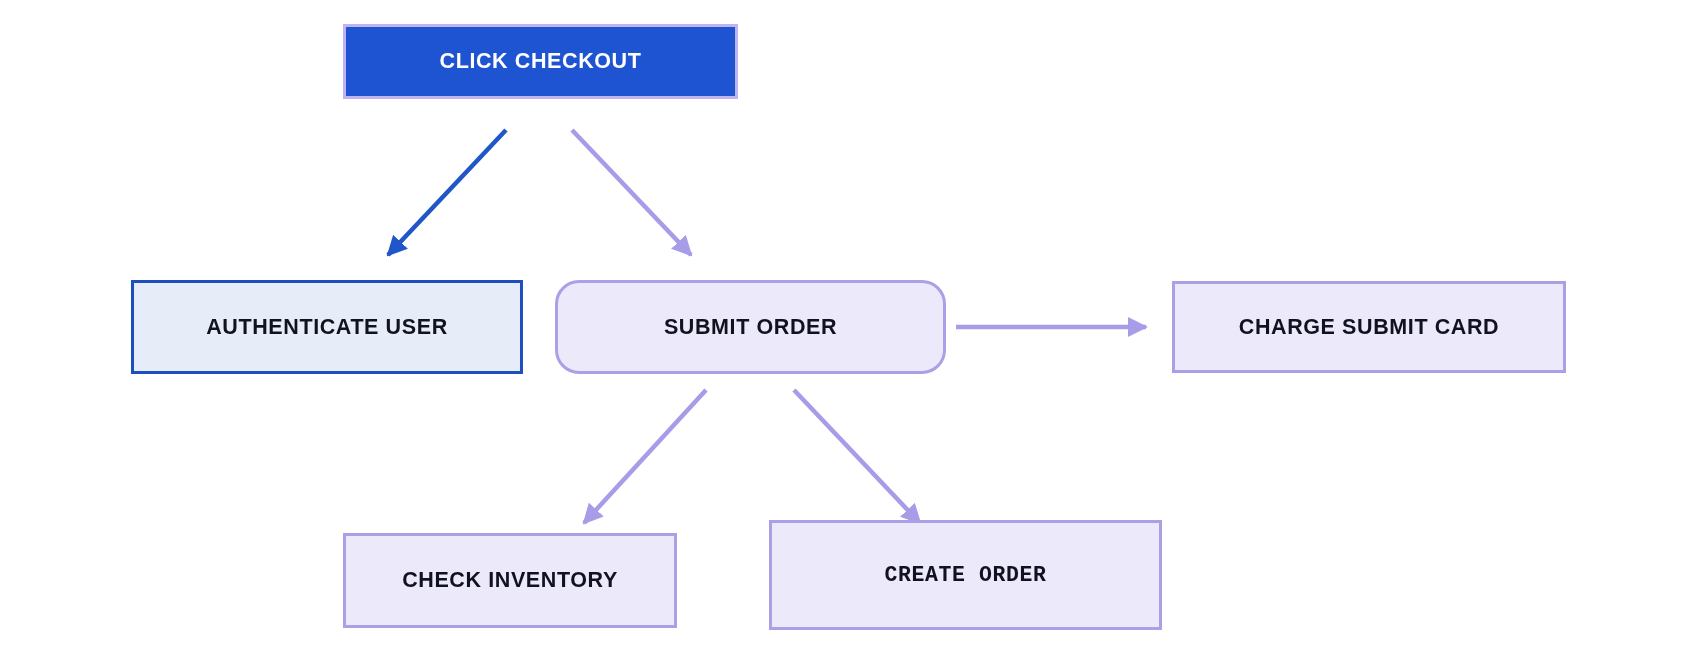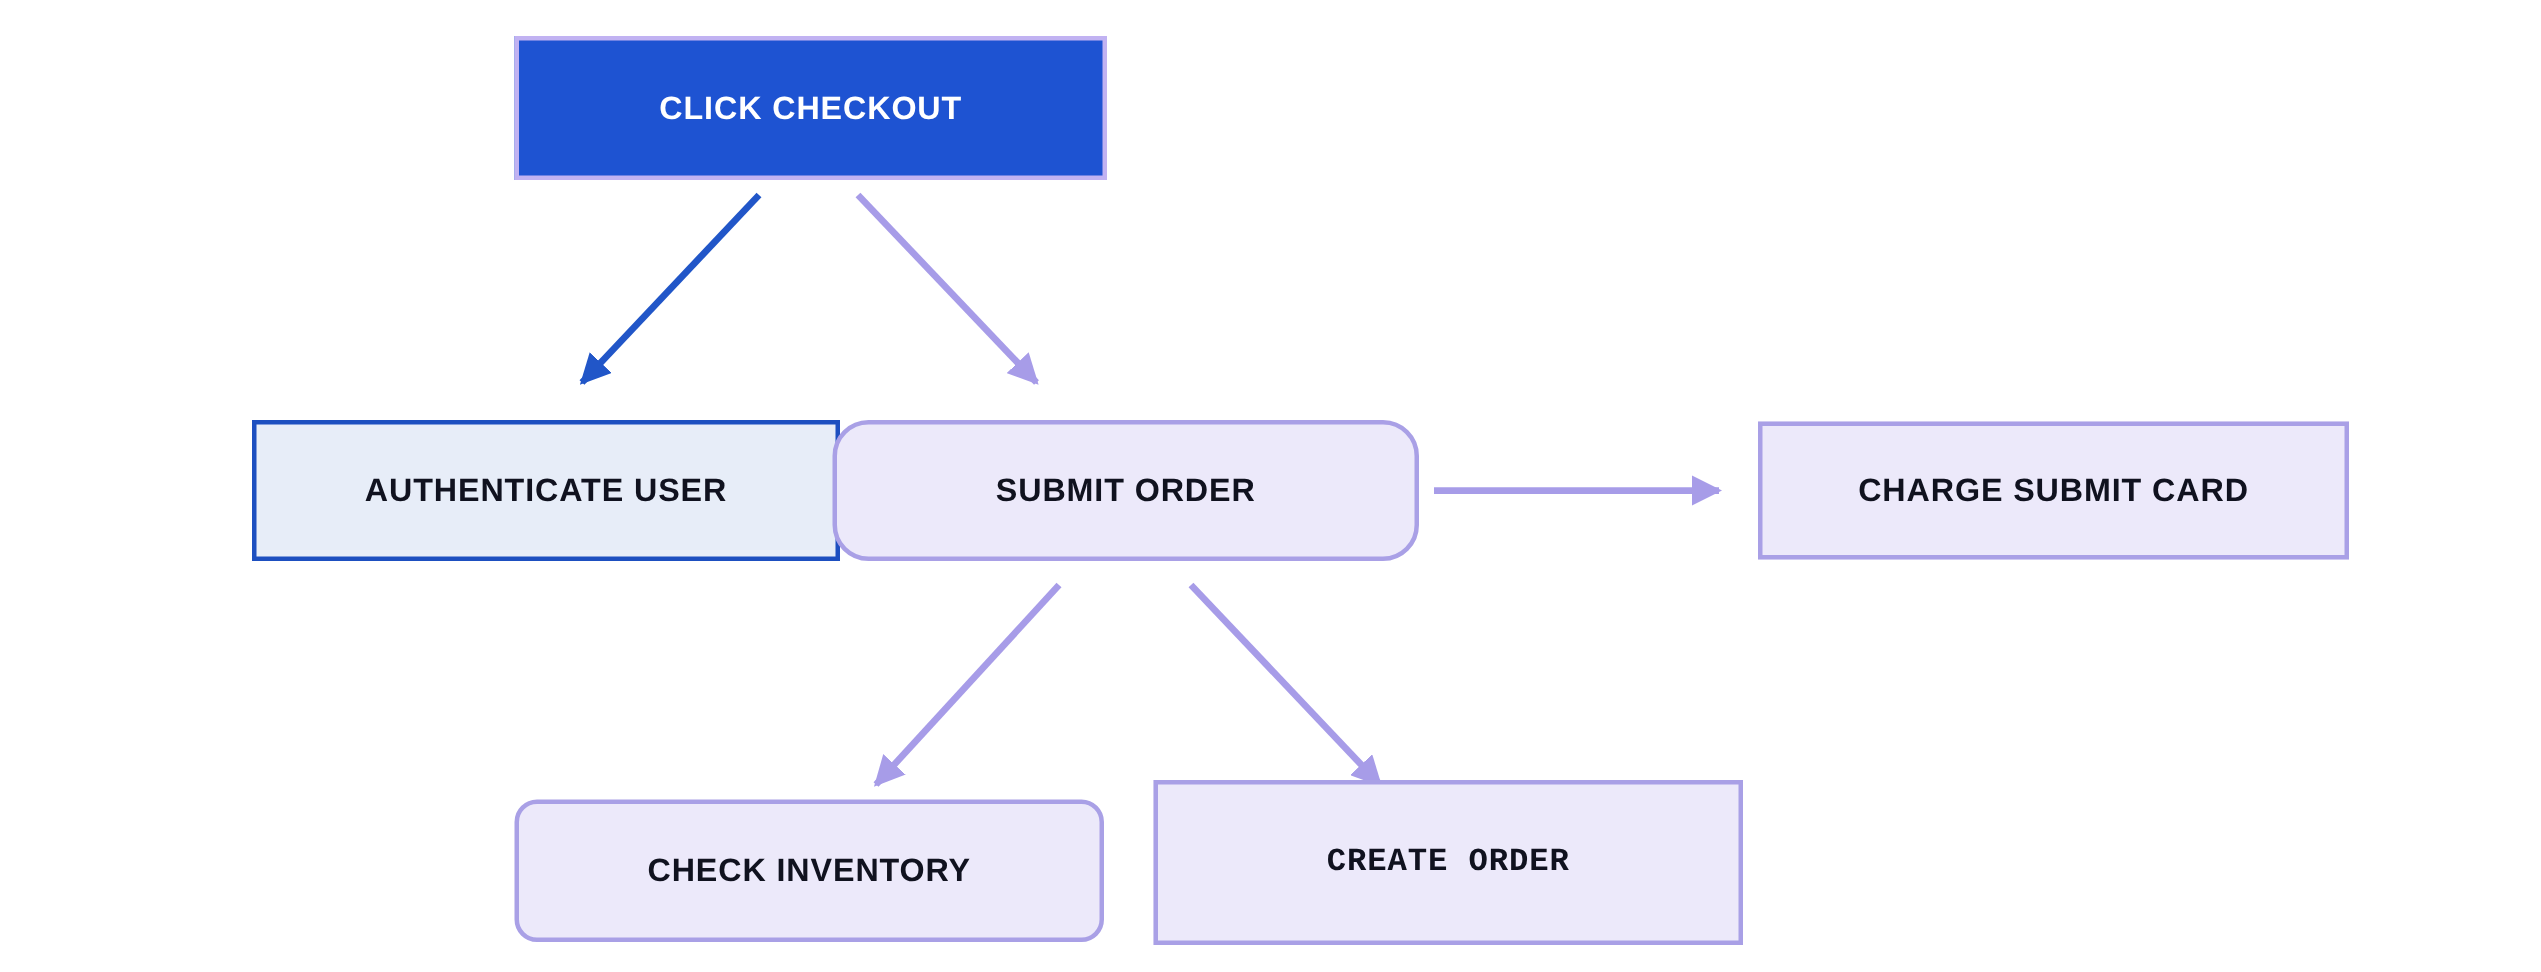--- a/index.html
+++ b/index.html
@@ -50,25 +50,25 @@
     color: var(--node-blue-text);
   }
   .node--lightblue {
     background: var(--node-lightblue-fill);
     border-color: var(--node-lightblue-border);
   }
   .node--purple {
     background: var(--node-purple-fill);
     border-color: var(--node-purple-border);
   }
-  #node-click-checkout    { left: 343px;  top: 24px;  width: 395px; height: 96px; }
-  #node-authenticate-user { left: 131px;  top: 280px; width: 392px; height: 94px; margin-left: 37px; }
+  #node-click-checkout    { left: 343px;  top: 24px;  width: 395px; height: 75px; }
+  #node-authenticate-user { left: 131px;  top: 280px; width: 392px; height: 94px; }
   #node-submit-order      { left: 555px;  top: 280px; width: 391px; height: 94px; border-radius: 24px; }
   #node-charge-credit-card{ left: 1172px; top: 281px; width: 394px; height: 92px; }
-  #node-check-inventory   { left: 343px;  top: 533px; width: 393px; height: 95px; border-radius: 15px; }
+  #node-check-inventory   { left: 343px;  top: 533px; width: 334px; height: 95px; }
   #node-create-order      { left: 769px;  top: 520px; width: 393px; height: 110px; font-family: Liberation Mono, monospace; }
   .edge-blue   { stroke: var(--edge-blue);   stroke-width: 4.5px; }
   .edge-purple { stroke: var(--edge-purple); stroke-width: 4.5px; }
   .head-blue   { fill: var(--edge-blue); }
   .head-purple { fill: var(--edge-purple); }
 </style>
 </head>
 <body>
 
 <div class="canvas">

